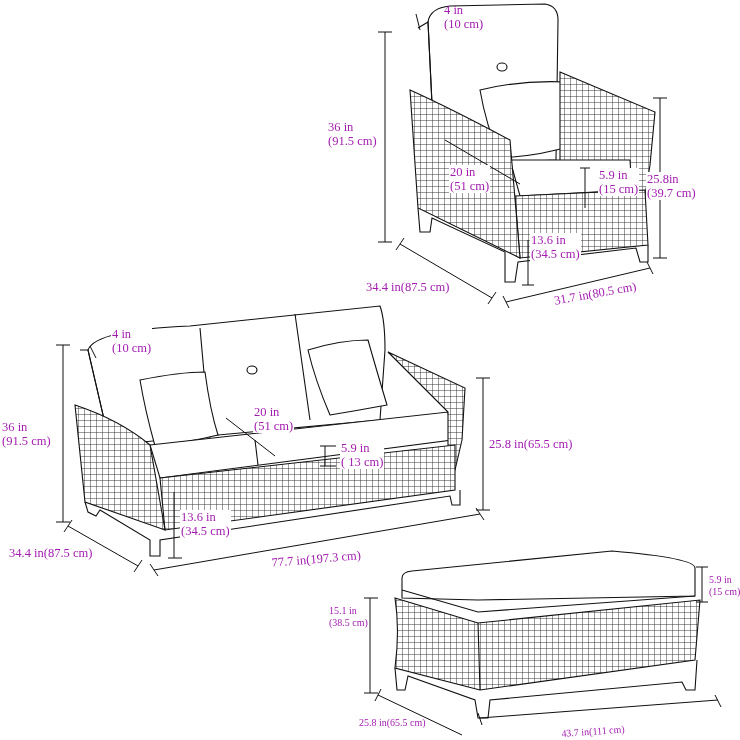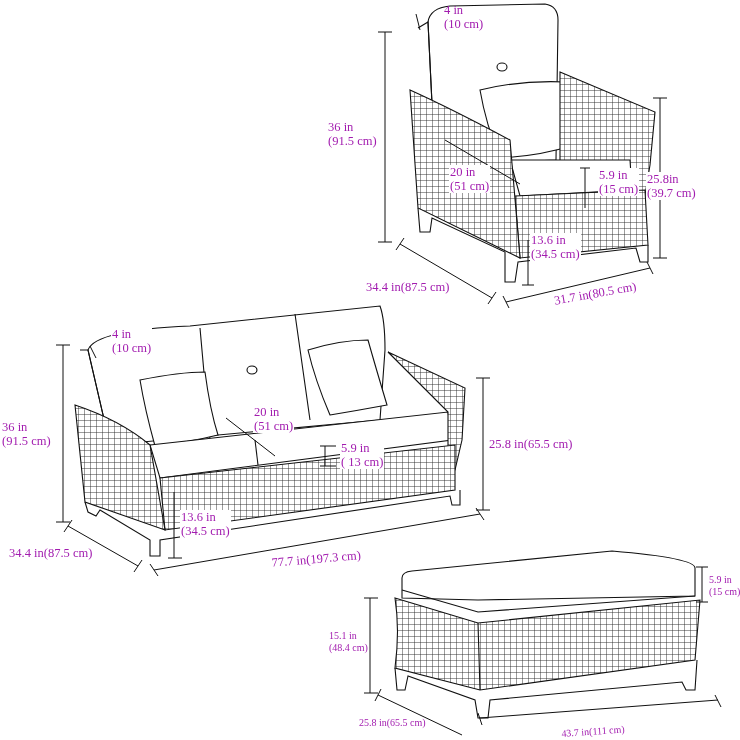--- a/index.html
+++ b/index.html
@@ -147,19 +147,19 @@
   <div>13.6 in</div>
   <div>(34.5 cm)</div>
 </div>
 <div class="lbl" style="left:8px;top:546px;background:transparent">34.4 in(87.5 cm)</div>
 <div class="lbl" style="left:270px;top:556px;background:transparent;transform:rotate(-5deg);transform-origin:left top">77.7 in(197.3 cm)</div>
 
 <div class="lbl sm" style="left:708px;top:574px">
   <div>5.9 in</div>
   <div>(15 cm)</div>
 </div>
-<div class="lbl sm" style="left:328px;top:630px;background:transparent">
+<div class="lbl sm" style="left:328px;top:605px;background:transparent">
   <div>15.1 in</div>
-  <div>(48.4 cm)</div>
+  <div>(38.5 cm)</div>
 </div>
 <div class="lbl sm" style="left:358px;top:717px;background:transparent">25.8 in(65.5 cm)</div>
 <div class="lbl sm" style="left:560px;top:728px;background:transparent;transform:rotate(-4deg);transform-origin:left top">43.7 in(111 cm)</div>
 </div>
 
 </body></html>

